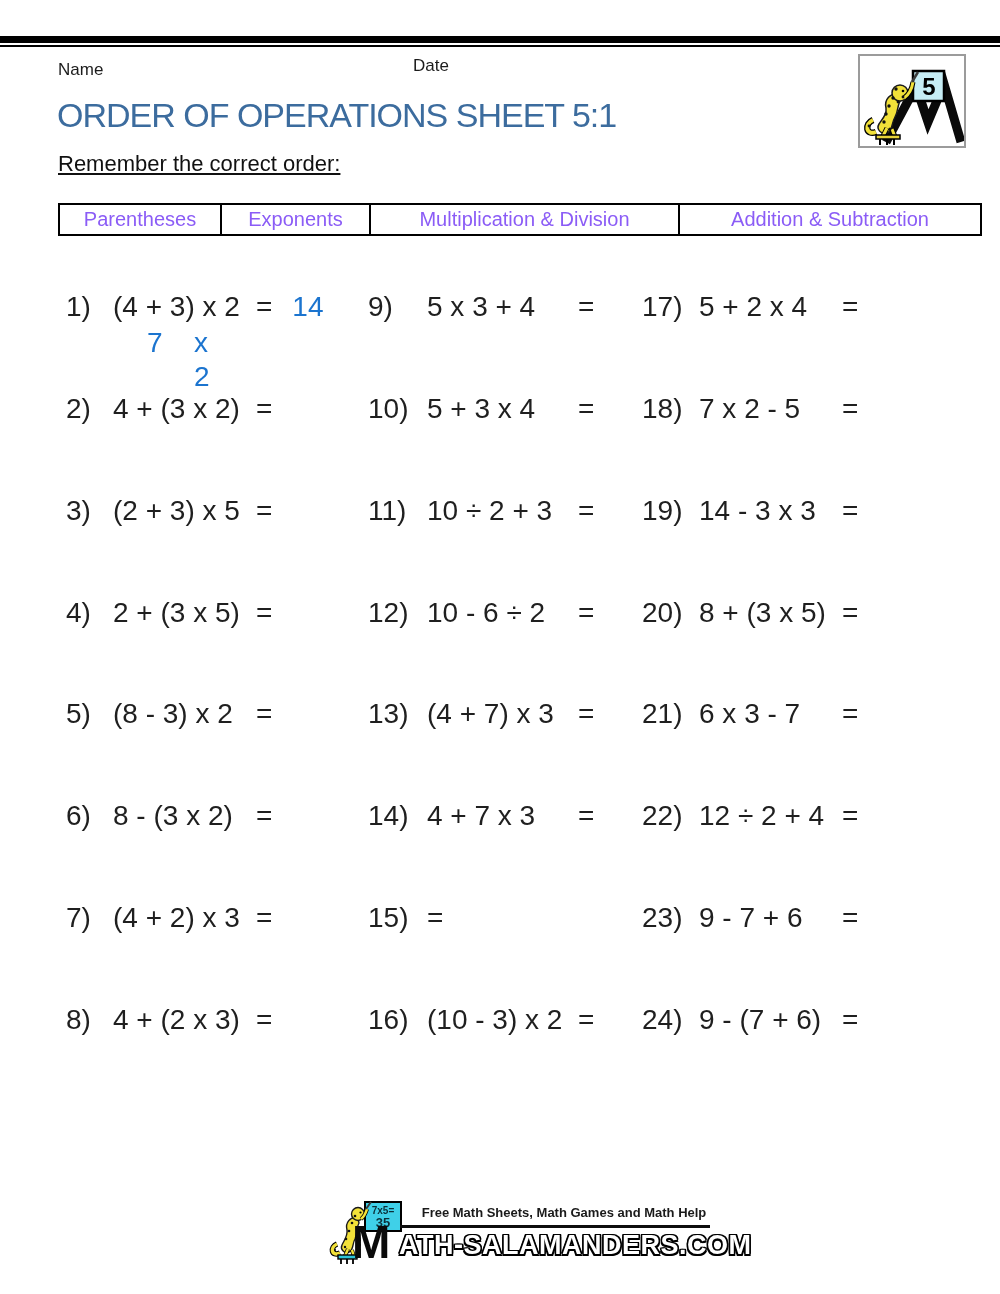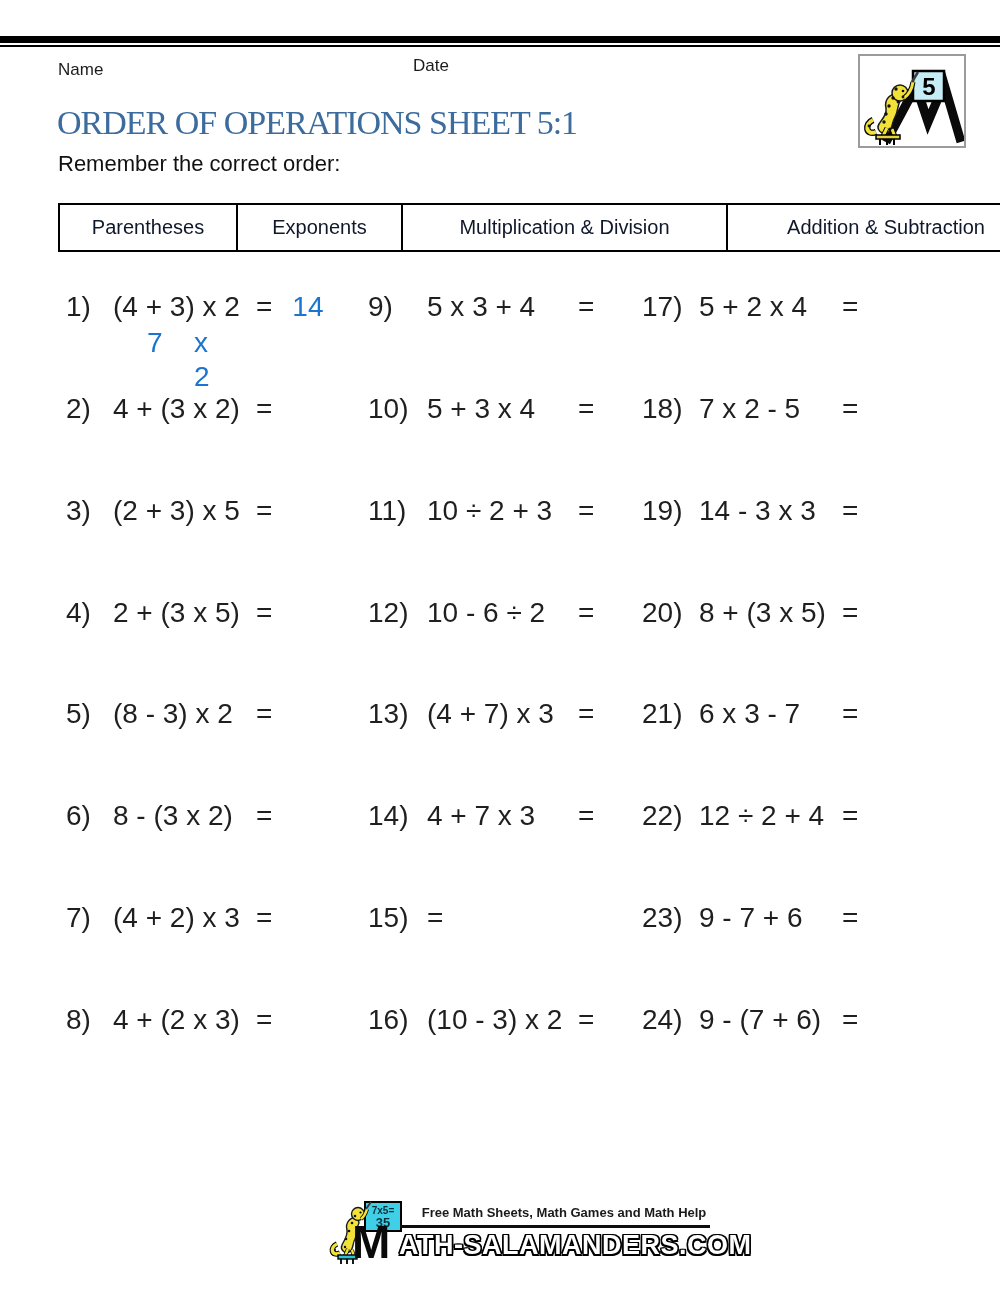--- a/index.html
+++ b/index.html
@@ -6,27 +6,27 @@
   .page{position:relative;width:1000px;height:1294px;background:#ffffff;overflow:hidden;
         font-family:"Liberation Sans",sans-serif;color:#1f1f1f;}
   
   .toprule{position:absolute;left:0;top:36px;width:1000px;}
   .toprule .bar1{height:7px;background:#000;}
   .toprule .bar2{height:2px;background:#000;margin-top:2px;}
   
   .name-label{position:absolute;left:58px;top:60px;font-size:17px;color:#1c1c1c;}
   .date-label{position:absolute;left:413px;top:56px;font-size:17px;color:#1c1c1c;}
   .badge{position:absolute;left:858px;top:54px;width:104px;height:90px;border:2px solid #9b9b9b;background:#fff;}
-  .title{position:absolute;left:57px;top:104px;font-family:Liberation Serif, serif;
+  .title{position:absolute;left:57px;top:96px;font-family:Liberation Sans, sans-serif;
          font-size:34px;letter-spacing:-1px;color:#3c6c9e;white-space:nowrap;}
-  .subtitle{position:absolute;left:58px;top:151px;font-size:22px;color:#111;}
+  .subtitle{position:absolute;left:58px;top:151px;font-size:22px;color:#111;text-decoration:underline;}
   
   .order-table{position:absolute;left:58px;top:203px;width:914px;border-collapse:collapse;table-layout:fixed;}
-  .order-table td{border:2px solid #000;text-align:center;font-size:20px;color:#0f172a;
-                  height:29px;padding:8px;white-space:nowrap;overflow:hidden;}
+  .order-table td{border:2px solid #000;text-align:center;font-size:20px;color:#8b5cf6;
+                  height:29px;padding:0;white-space:nowrap;overflow:hidden;}
   .col-paren{width:160px;} .col-exp{width:147px;} .col-mult{width:307px;} .col-add{width:300px;}
   
   .prob{position:absolute;display:flex;font-size:28px;line-height:35px;white-space:nowrap;color:#1f1f1f;}
   .pnum{display:inline-block;flex:0 0 auto;}
   .pexpr{display:inline-block;flex:0 0 auto;}
   .peq{display:inline-block;flex:0 0 auto;}
   .pans{display:inline-block;margin-left:20px;color:#1b74cf;}
   .c0{left:66px;} .c1{left:368px;} .c2{left:642px;}
   .c0 .pnum{width:47px;} .c1 .pnum{width:59px;} .c2 .pnum{width:57px;}
   .c0 .pexpr{width:143px;} .c1 .pexpr{width:151px;} .c2 .pexpr{width:143px;}

